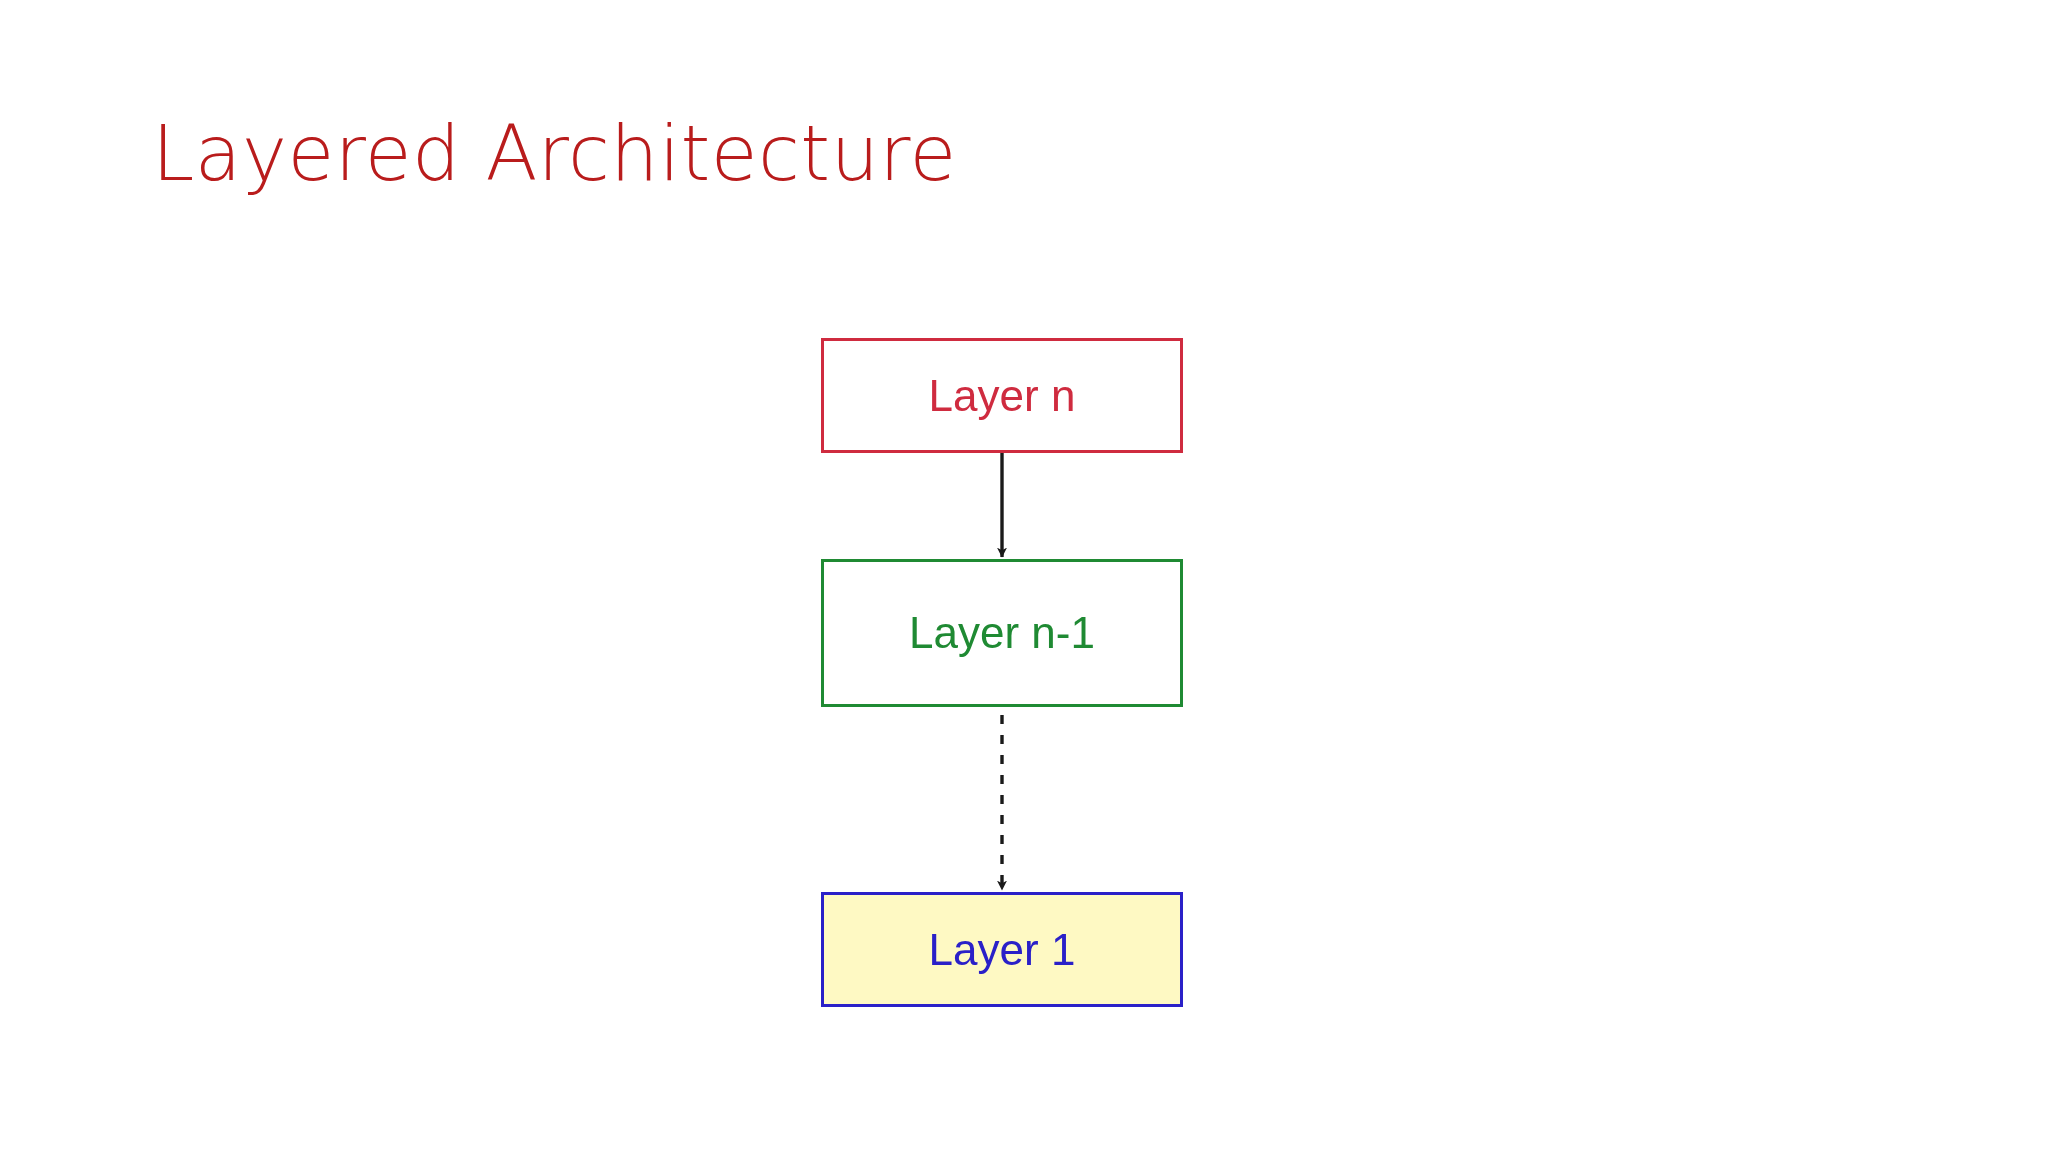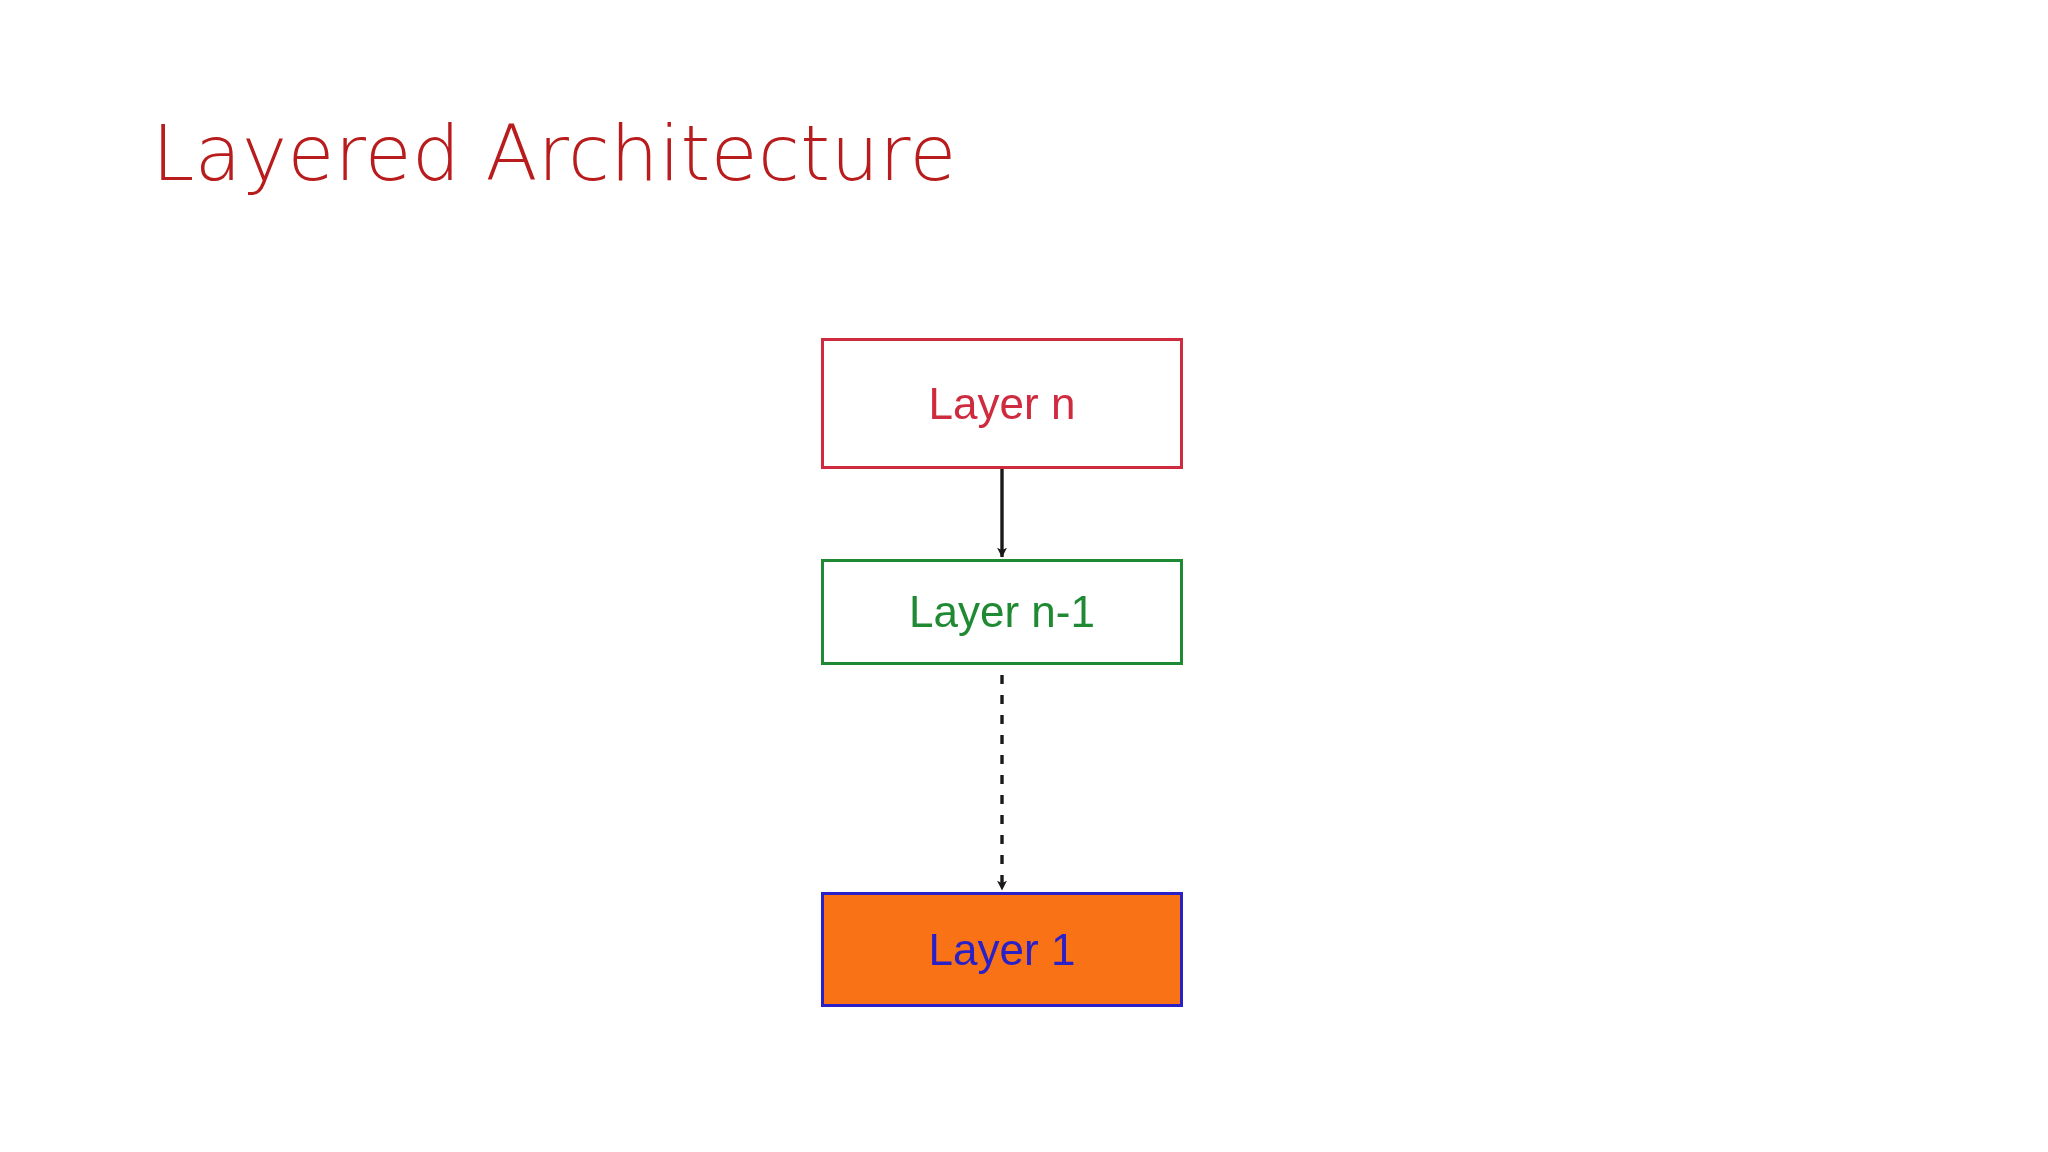--- a/index.html
+++ b/index.html
@@ -55,30 +55,30 @@
     font-weight: 400;
     line-height: 1;
     white-space: nowrap;
   }
 
   
   #box-layer-n {
     left: 821px;
     top: 338px;
     width: 362px;
-    height: 131px;
+    height: 115px;
     border: 3px solid #0ea5e9;
   }
   #box-layer-n .layer-label { color: #cf2b3f; }
 
   #box-layer-n-1 {
     left: 821px;
     top: 559px;
     width: 362px;
-    height: 106px;
+    height: 148px;
     border: 3px solid #1f8a33;
     text-align: center;
   }
   #box-layer-n-1 .layer-label { color: #1f8a33; }
 
   #box-layer-1 {
     left: 821px;
     top: 892px;
     width: 362px;
     height: 115px;
@@ -116,17 +116,17 @@
   </svg>
 
   <div class="layer-box" id="box-layer-n" style="border-color: rgb(207, 43, 63); background-color: rgb(255, 255, 255);">
     <span class="layer-label" style="color: rgb(207, 43, 63);">Layer n</span>
   </div>
 
   <div class="layer-box" id="box-layer-n-1" style="border-color: rgb(31, 138, 51); background-color: rgb(255, 255, 255);">
     <span class="layer-label" style="color: rgb(31, 138, 51);">Layer n-1</span>
   </div>
 
-  <div class="layer-box" id="box-layer-1" style="border-color: rgb(42, 32, 200); background-color: #f97316;">
+  <div class="layer-box" id="box-layer-1" style="border-color: rgb(42, 32, 200); background-color: #fef9c3;">
     <span class="layer-label" style="color: rgb(42, 32, 200);">Layer 1</span>
   </div>
 
 </div>
 
 </body></html>

